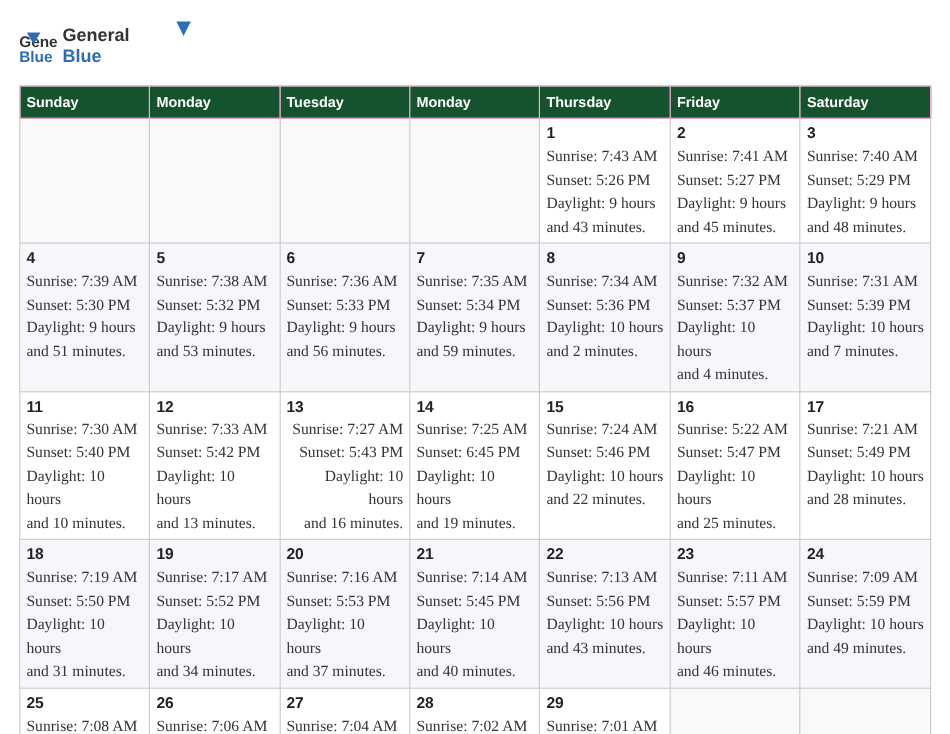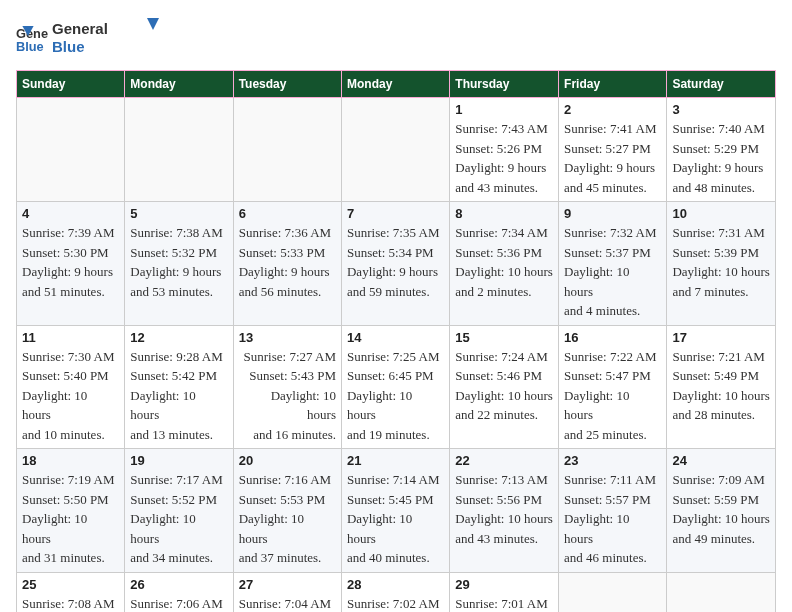--- a/index.html
+++ b/index.html
@@ -196,21 +196,21 @@
       <tr>
         <td>
           <div class="day-num">11</div>
           <div class="day-info" style="white-space: pre-line;">Sunrise: 7:30 AM
 Sunset: 5:40 PM
 Daylight: 10 hours
 and 10 minutes.</div>
         </td>
         <td>
           <div class="day-num">12</div>
-          <div class="day-info" style="white-space: pre-line;">Sunrise: 9:28 AM
+          <div class="day-info" style="white-space: pre-line;">Sunrise: 7:33 AM
 Sunset: 5:42 PM
 Daylight: 10 hours
 and 13 minutes.</div>
         </td>
         <td>
           <div class="day-num">13</div>
           <div class="day-info" style="white-space: pre-line; text-align: right;">Sunrise: 7:27 AM
 Sunset: 5:43 PM
 Daylight: 10 hours
 and 16 minutes.</div>
@@ -224,21 +224,21 @@
         </td>
         <td>
           <div class="day-num">15</div>
           <div class="day-info" style="white-space: pre-line;">Sunrise: 7:24 AM
 Sunset: 5:46 PM
 Daylight: 10 hours
 and 22 minutes.</div>
         </td>
         <td>
           <div class="day-num">16</div>
-          <div class="day-info" style="white-space: pre-line;">Sunrise: 7:22 AM
+          <div class="day-info" style="white-space: pre-line;">Sunrise: 5:22 AM
 Sunset: 5:47 PM
 Daylight: 10 hours
 and 25 minutes.</div>
         </td>
         <td>
           <div class="day-num">17</div>
           <div class="day-info" style="white-space: pre-line;">Sunrise: 7:21 AM
 Sunset: 5:49 PM
 Daylight: 10 hours
 and 28 minutes.</div>

